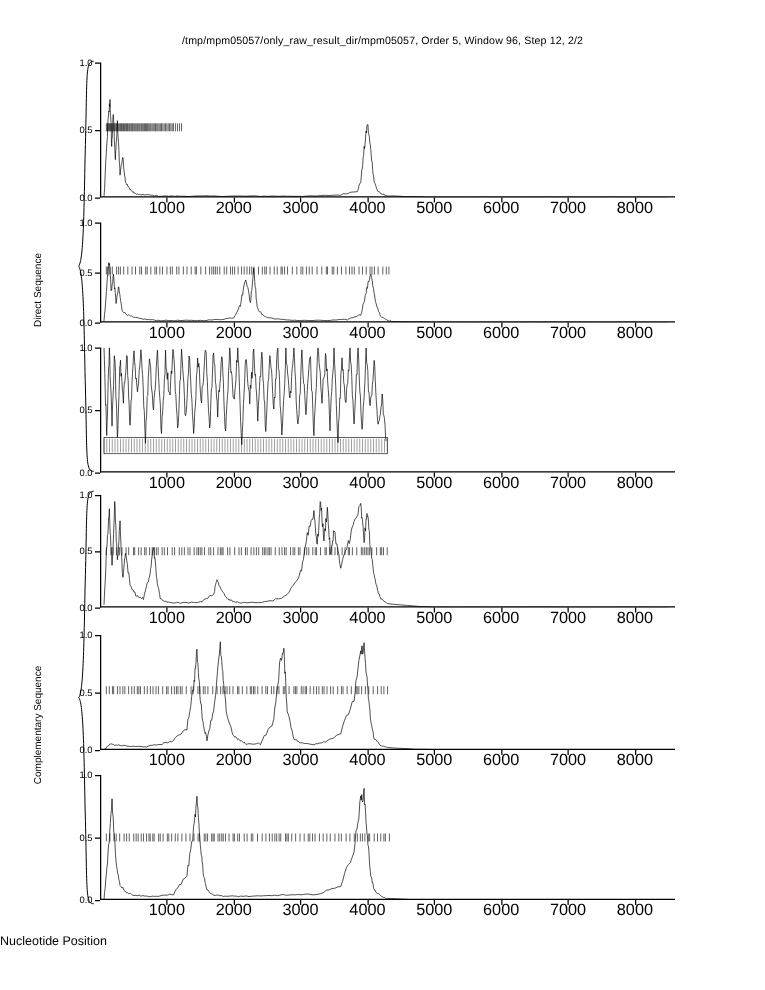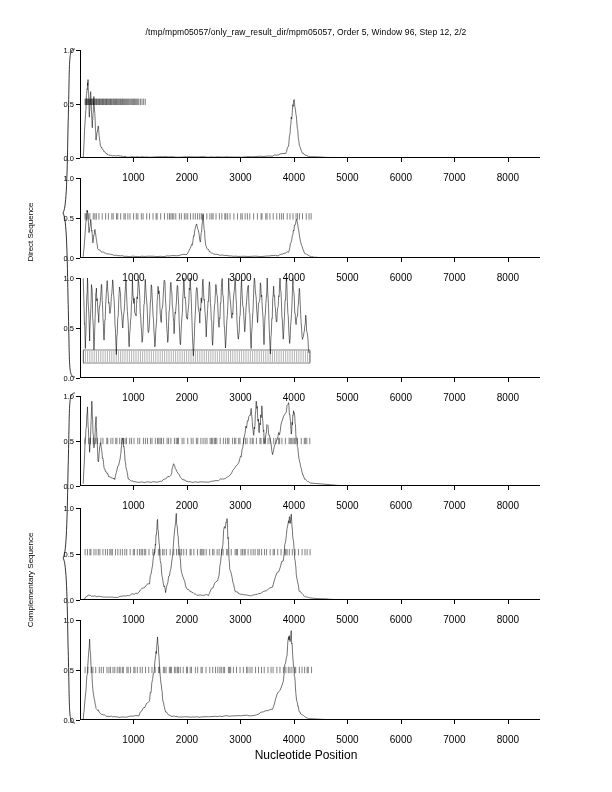--- a/index.html
+++ b/index.html
@@ -77,39 +77,39 @@
   .xtick {
     position: absolute;
     bottom: -4px;
     width: 1px;
     height: 4px;
     background: #000;
   }
   .xtick-label {
     position: absolute;
     top: 100%;
-    margin-top: 14px;
+    margin-top: 0;
     transform: translateX(-50%);
-    font-size: 10px;
+    font-size: 13px;
     white-space: nowrap;
   }
   .svg-trace {
     position: absolute;
     left: 0;
     top: 0;
     width: 100%;
     height: 100%;
     display: block;
   }
   .xaxis-title {
     position: absolute;
     left: 0;
     width: 612px;
-    text-align: center;
-    font-size: 12px;
+    text-align: left;
+    font-size: 10px;
     top: 748px;
   }
   .ylabel-group {
     position: absolute;
     font-size: 8px;
     white-space: nowrap;
     transform-origin: 0 0;
   }
   .brace {
     position: absolute;

